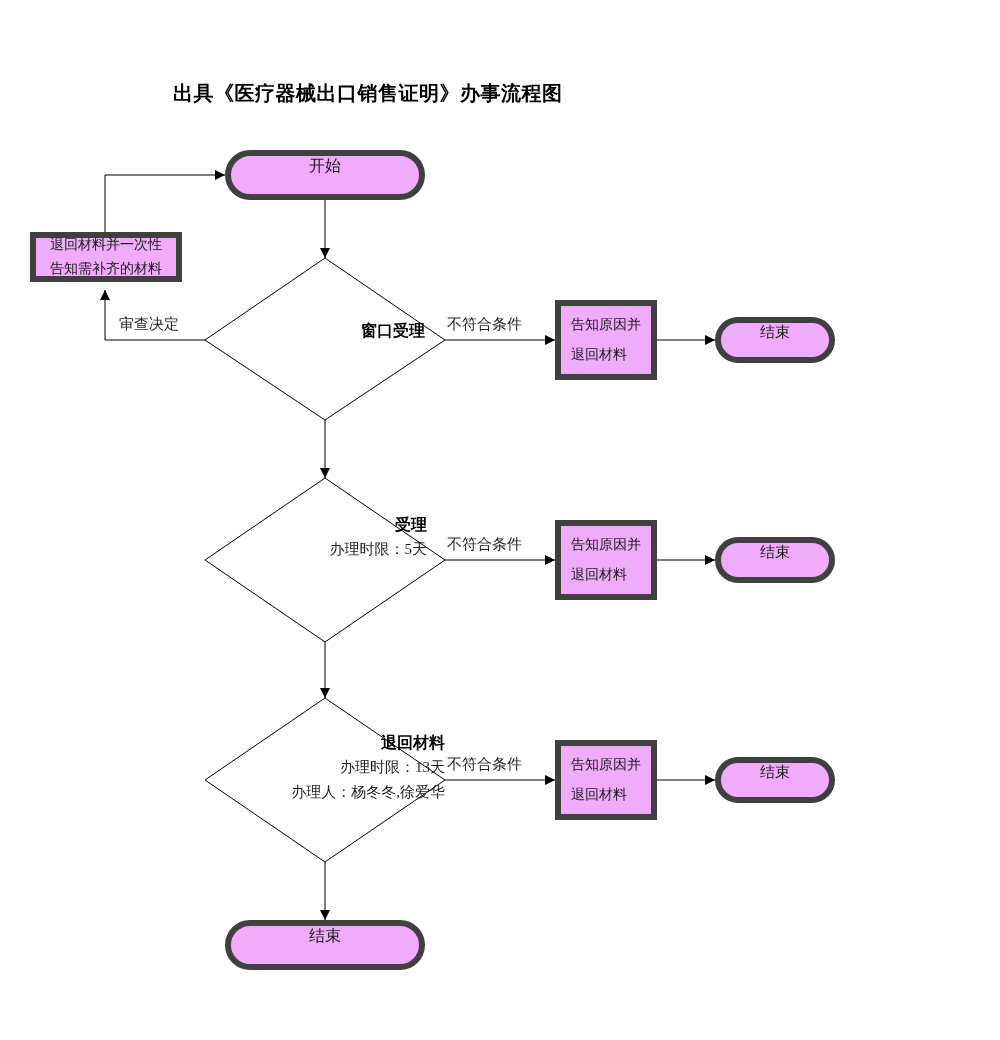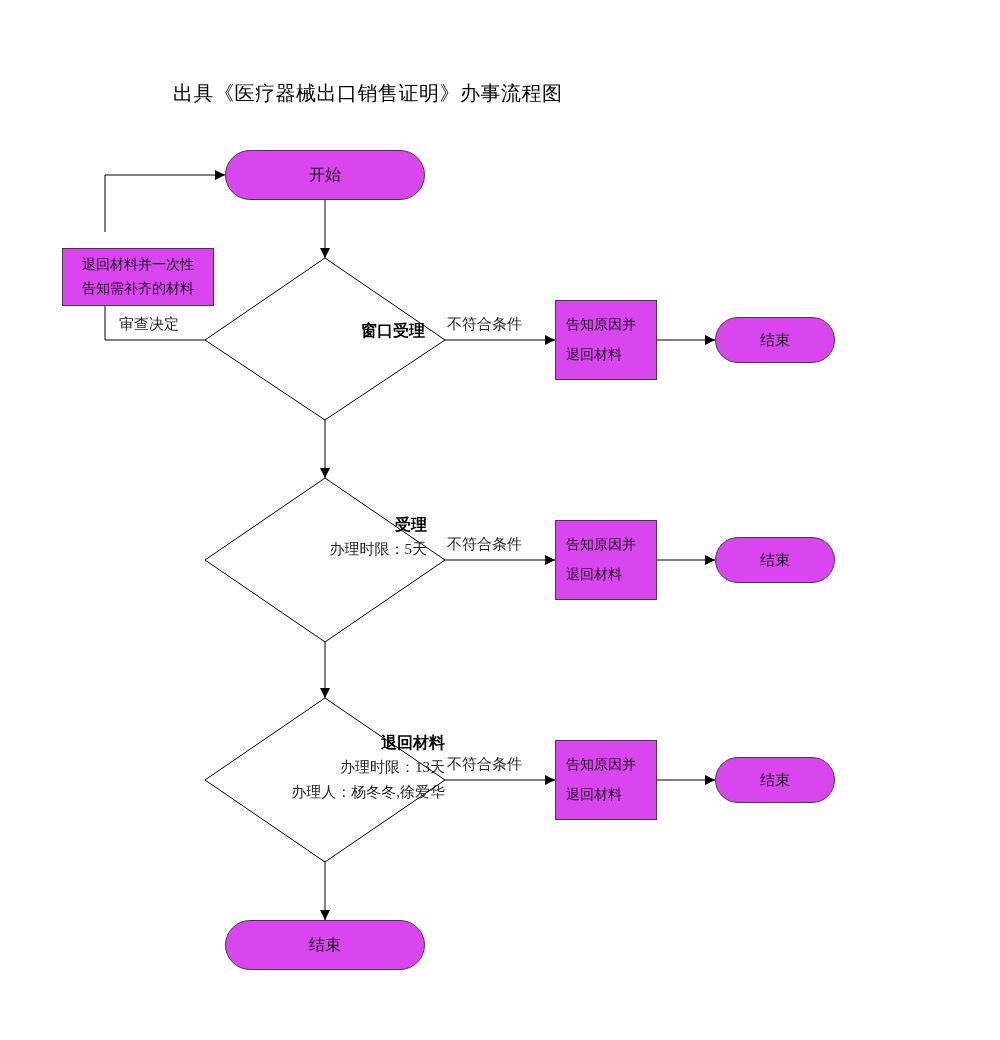--- a/index.html
+++ b/index.html
@@ -17,30 +17,29 @@
   }
   .wires {
     position: absolute;
     left: 0; top: 0;
   }
   .title {
     position: absolute;
     left: 173px;
     top: 80px;
     font-size: 20px;
-    font-weight: normal;
+    font-weight: bold;
     letter-spacing: 0.5px;
     white-space: nowrap;
   }
   .node {
     position: absolute;
-    background: #d946ef;
-    border: 1px solid #404040;
+    background: #f0abfc;
+    border: 6px solid #404040;
     display: flex;
-    align-items: center;
     justify-content: center;
     font-size: 16px;
     color: #1a1a1a;
   }
   .stadium { border-radius: 26px; }
   .stadium.small { border-radius: 23px; font-size: 15px; }
   .rect .rect-lines {
     display: flex;
     flex-direction: column;
     justify-content: center;
@@ -107,21 +106,21 @@
     <polygon points="325,478 445,560 325,642 205,560" fill="#ffffff" stroke="#000000" stroke-width="1"></polygon>
     <polygon points="325,698 445,780 325,862 205,780" fill="#ffffff" stroke="#000000" stroke-width="1"></polygon>
   </svg>
 
   <div class="title">出具《医疗器械出口销售证明》办事流程图</div>
 
   <div class="node stadium" style="left:225px; top:150px; width:200px; height:50px;">
     <span>开始</span>
   </div>
 
-  <div class="node rect rect-wide" style="left:30px; top:248px; width:152px; height:58px;margin-left:32px;">
+  <div class="node rect rect-wide" style="left:30px; top:232px; width:152px; height:50px;">
     <div class="rect-lines">
       <div>退回材料并一次性</div>
       <div>告知需补齐的材料</div>
     </div>
   </div>
 
   <div class="edge-label" style="left:119px; top:315px;">审查决定</div>
 
   <div class="dtext" style="left:225px; top:321px; width:200px;">
     <div class="dtitle">窗口受理</div>

